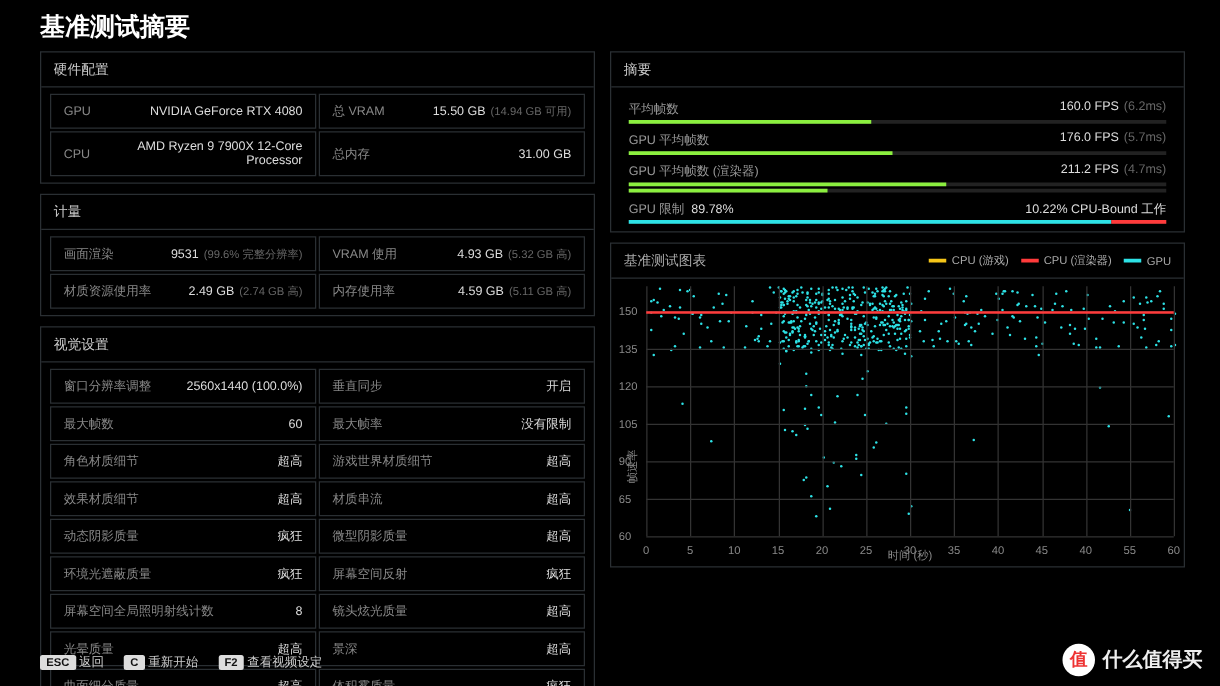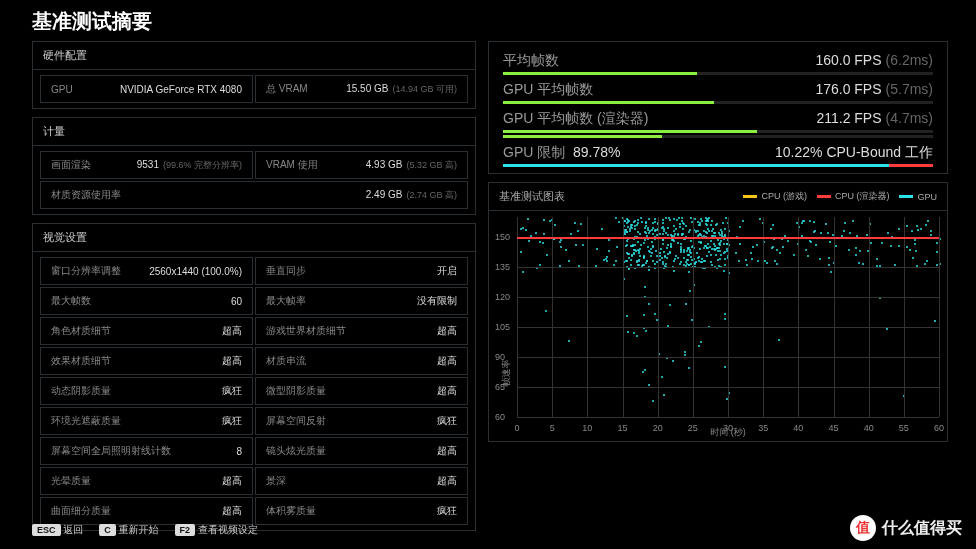--- a/index.html
+++ b/index.html
@@ -29,21 +29,21 @@
   display: flex;
   justify-content: space-between;
   align-items: center;
   margin: 1px;
   min-height: 22px;
 }
 .cell .k { color: #888; font-size: 10px; }
 .cell .v { color: #ddd; font-size: 10px; text-align: right; }
 .cell .sub { color: #666; font-size: 9px; margin-left: 4px; }
 .summary-row { margin: 2px 0; }
-.summary-top { display: flex; justify-content: space-between; padding: 4px 8px 2px; font-size: 14px; }
+.summary-top { display: flex; justify-content: space-between; padding: 4px 8px 2px; font-size: 10px; }
 .summary-top .k { color: #999; }
 .summary-top .v { color: #ddd; }
 .summary-top .sub { color: #666; margin-left: 4px; }
 .bar { height: 3px; background: #222; margin: 0 8px; position: relative; }
 .bar-fill { height: 100%; }
 .green { background: #8bef3f; }
 .cyan { background: #2de2e6; }
 .limit-row .summary-top .v2 { color: #ddd; }
 .chart-panel { border: 1px solid #2a2f33; }
 .chart-hd { display: flex; justify-content: space-between; align-items: center; padding: 6px 10px; border-bottom: 1px solid #2a2f33; }
@@ -119,20 +119,30 @@
             <div class="row2">
               <div class="cell">
                 <span class="k">GPU</span>
                 <span class="v">NVIDIA GeForce RTX 4080</span>
               </div>
               <div class="cell">
                 <span class="k">总 VRAM</span>
                 <span class="v">15.50 GB<span class="sub">(14.94 GB 可用)</span></span>
               </div>
             </div>
+            <div class="row2">
+              <div class="cell">
+                <span class="k">CPU</span>
+                <span class="v">AMD Ryzen 9 7900X 12-Core Processor</span>
+              </div>
+              <div class="cell">
+                <span class="k">总内存</span>
+                <span class="v">31.00 GB</span>
+              </div>
+            </div>
           </div>
       </div>
 
       <div class="panel">
         <div class="panel-hd">计量</div>
         <div class="panel-body" id="met-rows">
             <div class="row2">
               <div class="cell">
                 <span class="k">画面渲染</span>
                 <span class="v">9531<span class="sub">(99.6% 完整分辨率)</span></span>
@@ -140,20 +150,24 @@
               <div class="cell">
                 <span class="k">VRAM 使用</span>
                 <span class="v">4.93 GB<span class="sub">(5.32 GB 高)</span></span>
               </div>
             </div>
             <div class="row2">
               <div class="cell">
                 <span class="k">材质资源使用率</span>
                 <span class="v">2.49 GB<span class="sub">(2.74 GB 高)</span></span>
               </div>
+              <div class="cell">
+                <span class="k">内存使用率</span>
+                <span class="v">4.59 GB<span class="sub">(5.11 GB 高)</span></span>
+              </div>
             </div>
           </div>
       </div>
 
       <div class="panel">
         <div class="panel-hd">视觉设置</div>
         <div class="panel-body" id="vis-rows">
             <div class="row2">
               <div class="cell">
                 <span class="k">窗口分辨率调整</span>
@@ -244,20 +258,21 @@
                 <span class="v">疯狂</span>
               </div>
             </div>
           </div>
       </div>
 
     </div>
     <div class="right">
 
       <div class="panel">
+        <div class="panel-hd">摘要</div>
         <div class="panel-body" id="sum-rows">
             <div class="summary-row">
               <div class="summary-top">
                 <span class="k">平均帧数</span>
                 <span><span class="v">160.0 FPS</span><span class="sub">(6.2ms)</span></span>
               </div>
               <div class="bar">
                 <div class="bar-fill green" style="width:45%"></div>
               </div>
             </div>

